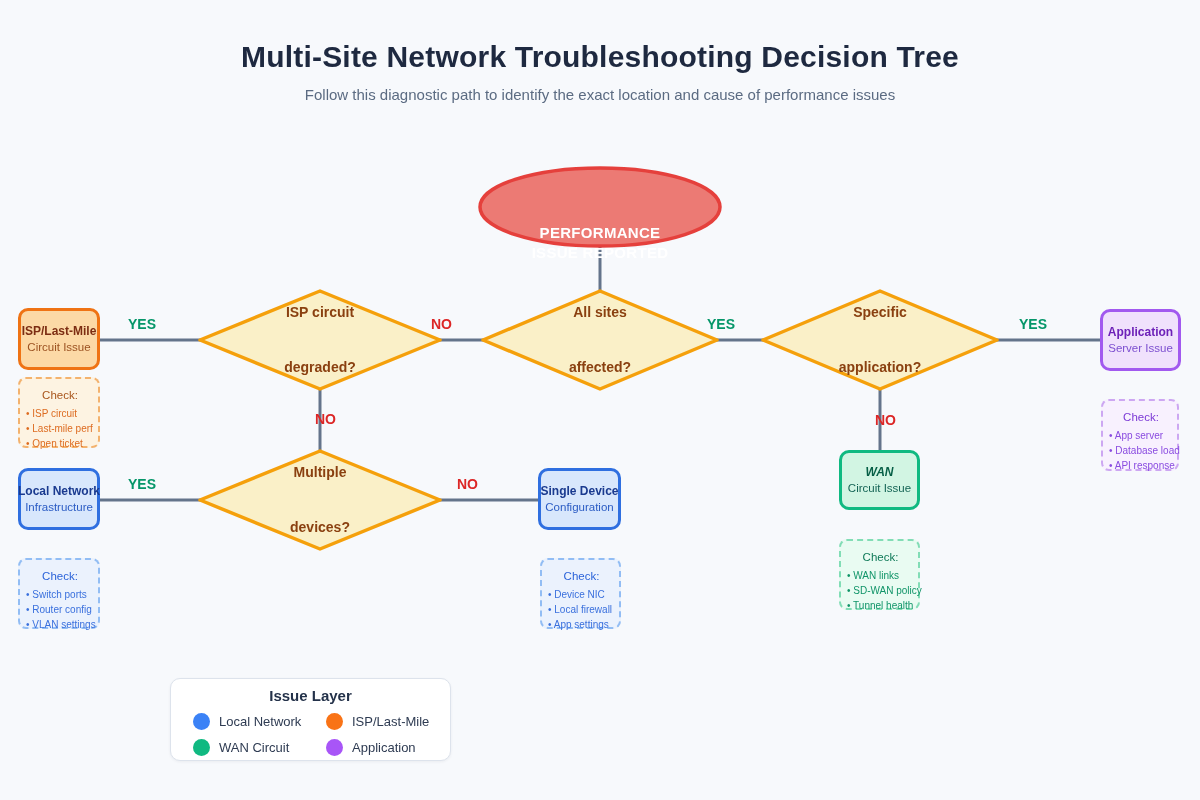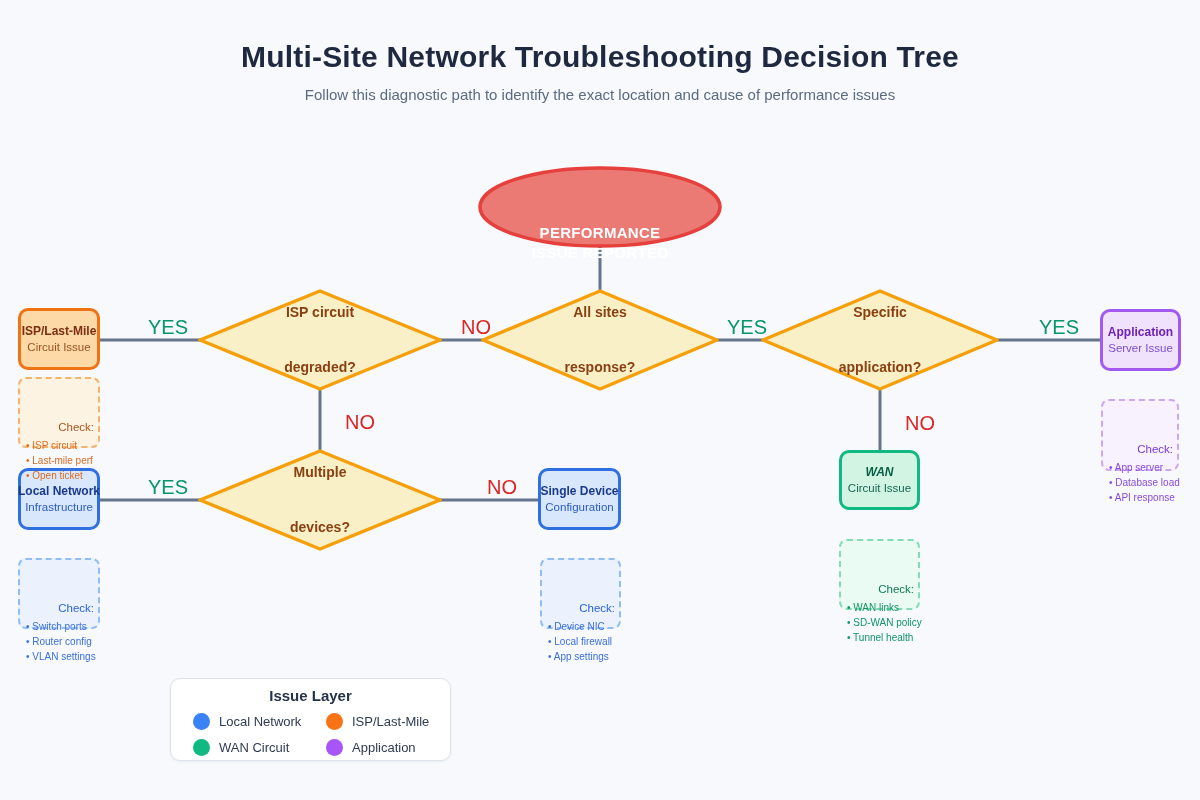--- a/index.html
+++ b/index.html
@@ -26,22 +26,22 @@
   .node-text {
     position: absolute; display: flex; flex-direction: column;
     align-items: center; justify-content: center; text-align: center;
     line-height: 1.35; pointer-events: none;
   }
   .start-text { color: #ffffff; font-weight: bold; font-size: 15px; letter-spacing: 0.3px; margin-top: 36px; }
   .diamond-text { color: #8a4010; font-weight: bold; font-size: 14px; gap: 36px; }
 
   
   .edge-label {
-    position: absolute; width: 60px; text-align: right;
-    font-size: 20px; font-weight: normal;
+    position: absolute; width: 60px; text-align: left;
+    font-size: 14px; font-weight: bold;
   }
   .lbl-yes { color: #059669; }
   .lbl-no  { color: #dc2626; }
 
   
   .tbox {
     position: absolute; border-radius: 10px; border: 3px solid;
     display: flex; flex-direction: column; align-items: center;
     justify-content: center; text-align: center; line-height: 1.4;
   }
@@ -54,21 +54,21 @@
   .tbox-green { background: #d2f5e3; border-color: #10b981; }
   .tbox-green .t { color: #065f46; font-style: italic; } .tbox-green .s { color: #146455; }
   .tbox-purple { background: #f0e1fc; border-color: #a259ef; }
   .tbox-purple .t { color: #6d21b8; } .tbox-purple .s { color: #7c4fd0; }
 
   
   .cbox {
     position: absolute; border: 2px dashed; border-radius: 8px;
     padding: 8px 4px 6px 6px; line-height: 1.5;
   }
-  .cbox .ch { text-align: right; font-size: 11.5px; margin-bottom: 2px; margin-top: 32px; }
+  .cbox .ch { text-align: center; font-size: 11.5px; margin-bottom: 2px; }
   .cbox .ci { font-size: 10px; white-space: nowrap; }
   .cbox-orange { background: #fdf3e2; border-color: #f3b26e; }
   .cbox-orange .ch { color: #a8551c; } .cbox-orange .ci { color: #dd6b20; }
   .cbox-blue { background: #ebf2fd; border-color: #92bdf4; }
   .cbox-blue .ch { color: #2b63d9; } .cbox-blue .ci { color: #3a70dd; }
   .cbox-green { background: #e9fbf2; border-color: #82ddb6; }
   .cbox-green .ch { color: #0f7a58; } .cbox-green .ci { color: #109468; }
   .cbox-purple { background: #f8f1fe; border-color: #cda7f2; }
   .cbox-purple .ch { color: #7c3ad6; } .cbox-purple .ci { color: #8a4be0; }
 
@@ -133,21 +133,21 @@
     <span>PERFORMANCE</span>
     <span>ISSUE REPORTED</span>
   </div>
 
   <div class="node-text diamond-text" style="left:240px; top:316px; width:160px; height:48px;">
     <span>ISP circuit</span>
     <span>degraded?</span>
   </div>
   <div class="node-text diamond-text" style="left:520px; top:316px; width:160px; height:48px;">
     <span>All sites</span>
-    <span>response?</span>
+    <span>affected?</span>
   </div>
   <div class="node-text diamond-text" style="left:800px; top:316px; width:160px; height:48px;">
     <span>Specific</span>
     <span>application?</span>
   </div>
   <div class="node-text diamond-text" style="left:240px; top:476px; width:160px; height:48px;">
     <span>Multiple</span>
     <span>devices?</span>
   </div>
 

